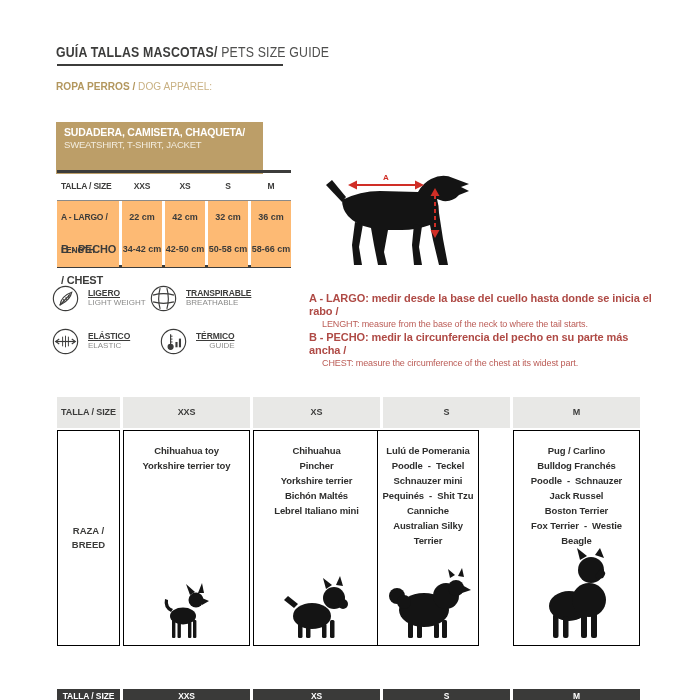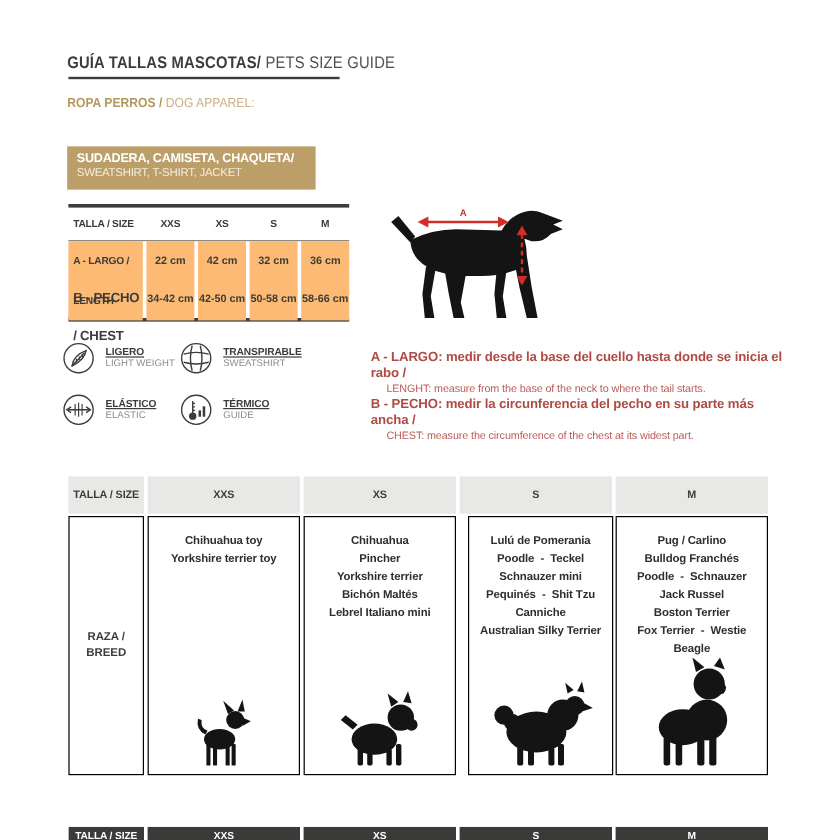--- a/index.html
+++ b/index.html
@@ -13,21 +13,21 @@
   
   .title { left:56px; top:44px; white-space:nowrap; font-size:14px; font-weight:bold; letter-spacing:.2px;
            transform:scaleX(.88); transform-origin:left top; }
   .title .en { font-weight:normal; color:#4f4f4e; }
   .title-underline { left:57px; top:64px; width:226px; height:2px; background:#3C3C3B; }
   .subtitle { left:56px; top:80px; white-space:nowrap; font-size:11px; font-weight:bold; color:#B3975E;
               transform:scaleX(.92); transform-origin:left top; }
   .subtitle .en { font-weight:normal; color:#C9B183; }
 
   
-  .cat-box { left:56px; top:122px; width:207px; height:36px; background:#BC9E68; box-sizing:border-box;
+  .cat-box { left:56px; top:122px; width:207px; height:52px; background:#BC9E68; box-sizing:border-box;
              padding:4px 8px 0 8px; }
   .cat-box .l1 { color:#fff; font-size:10.5px; font-weight:bold; white-space:nowrap; letter-spacing:-.2px; }
   .cat-box .l2 { color:#F3EDDF; font-size:9.5px; white-space:nowrap; letter-spacing:-.2px; margin-top:1px; }
 
   
   .t1 { left:57px; top:170px; width:234px; border-top:3px solid #3C3C3B; border-bottom:3px solid #3C3C3B; }
   .t1-row { display:grid; grid-template-columns:62px 40px 40px 40px 40px; column-gap:3px; }
   .t1-head { height:27px; }
   .t1-head .cell { line-height:27px; font-size:8.5px; font-weight:bold; text-align:center; letter-spacing:-.2px; }
   .t1-head .lbl { text-align:left; padding-left:4px; }
@@ -52,21 +52,21 @@
   
   .t2-head { left:57px; top:397px; width:586px; display:grid;
              grid-template-columns:63px 127px 127px 127px 127px; column-gap:3px; }
   .t2-head .cell { background:#E8E8E6; height:31px; line-height:31px; text-align:center;
                    font-size:9px; font-weight:bold; letter-spacing:-.1px; }
   .t2-body { left:57px; top:430px; width:586px; height:218px; }
   .t2-cell { position:absolute; top:0; height:216px; border:1px solid #000000; box-sizing:border-box; background:#fff; }
   .t2-c1 { left:0; width:63px; display:flex; align-items:center; justify-content:center; }
   .t2-c2 { left:66px;  width:127px; }
   .t2-c3 { left:196px; width:127px; }
-  .t2-c4 { left:333px; width:121px; }
+  .t2-c4 { left:320px; width:102px; }
   .t2-c5 { left:456px; width:127px; }
   .row-label { font-size:9.5px; font-weight:bold; text-align:center; line-height:14px; }
   .breeds { padding-top:12px; font-size:9.5px; font-weight:bold; color:#2E2E2D; text-align:center;
             line-height:15px; white-space:pre-line; letter-spacing:-.1px; }
   .dogwrap { position:absolute; bottom:5px; left:50%; transform:translateX(-50%); }
 
   
   .t3-head { left:57px; top:689px; width:586px; height:11px; overflow:hidden; display:grid;
              grid-template-columns:63px 127px 127px 127px 127px; column-gap:3px; }
   .t3-head .cell { background:#3A3A39; color:#fff; height:16px; line-height:15px; text-align:center;
@@ -155,21 +155,21 @@
     <g fill="none" stroke="#3C3C3B" stroke-width="1.2">
       <circle cx="14" cy="14" r="12.6"></circle>
       <path d="M10.5 3.2 Q7.5 14 10.5 24.8"></path>
       <path d="M17.5 3.2 Q20.5 14 17.5 24.8"></path>
       <path d="M3.2 10.5 Q14 7.5 24.8 10.5"></path>
       <path d="M3.2 17.5 Q14 20.5 24.8 17.5"></path>
     </g>
   </svg>
   <div class="txt">
     <div class="nm">TRANSPIRABLE</div>
-    <div class="sub">SWEATSHIRT</div>
+    <div class="sub">BREATHABLE</div>
   </div>
 </div>
 
 <div class="feat" style="left:52px; top:328px;">
   <svg width="27" height="27" viewBox="0 0 28 28">
     <g fill="none" stroke="#3C3C3B" stroke-width="1.2">
       <circle cx="14" cy="14" r="12.6"></circle>
       <line x1="3.8" y1="14" x2="24.2" y2="14"></line>
       <path d="M7.5 11.5 L3.8 14 L7.5 16.5"></path>
       <path d="M20.5 11.5 L24.2 14 L20.5 16.5"></path>
@@ -177,21 +177,21 @@
       <line x1="14" y1="8" x2="14" y2="20" stroke-width="1"></line>
       <line x1="17" y1="9" x2="17" y2="19" stroke-width="1"></line>
     </g>
   </svg>
   <div class="txt">
     <div class="nm">ELÁSTICO</div>
     <div class="sub">ELASTIC</div>
   </div>
 </div>
 
-<div class="feat" style="left:150px; top:328px;">
+<div class="feat" style="left:160px; top:328px;text-align:right;">
   <svg width="27" height="27" viewBox="0 0 28 28">
     <g fill="none" stroke="#3C3C3B" stroke-width="1.2">
       <circle cx="14" cy="14" r="12.6"></circle>
       <line x1="11" y1="6.5" x2="11" y2="17"></line>
       <circle cx="11" cy="19.5" r="2.6" fill="#3C3C3B"></circle>
       <line x1="11" y1="8.5" x2="13" y2="8.5" stroke-width="1"></line>
       <line x1="11" y1="11.5" x2="13" y2="11.5" stroke-width="1"></line>
       <line x1="11" y1="14.5" x2="13" y2="14.5" stroke-width="1"></line>
       <rect x="16" y="14.5" width="2.2" height="5.5" fill="#3C3C3B" stroke="none"></rect>
       <rect x="19.6" y="11" width="2.2" height="9" fill="#3C3C3B" stroke="none"></rect>

